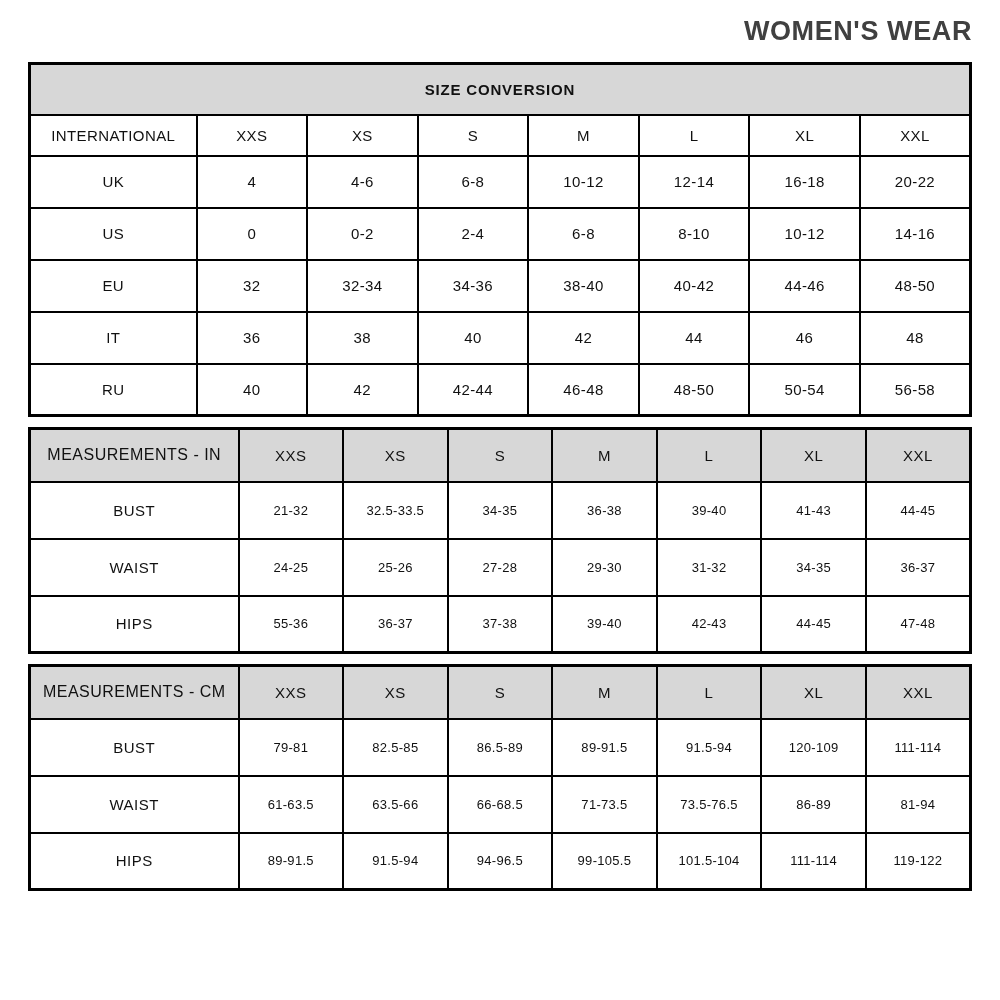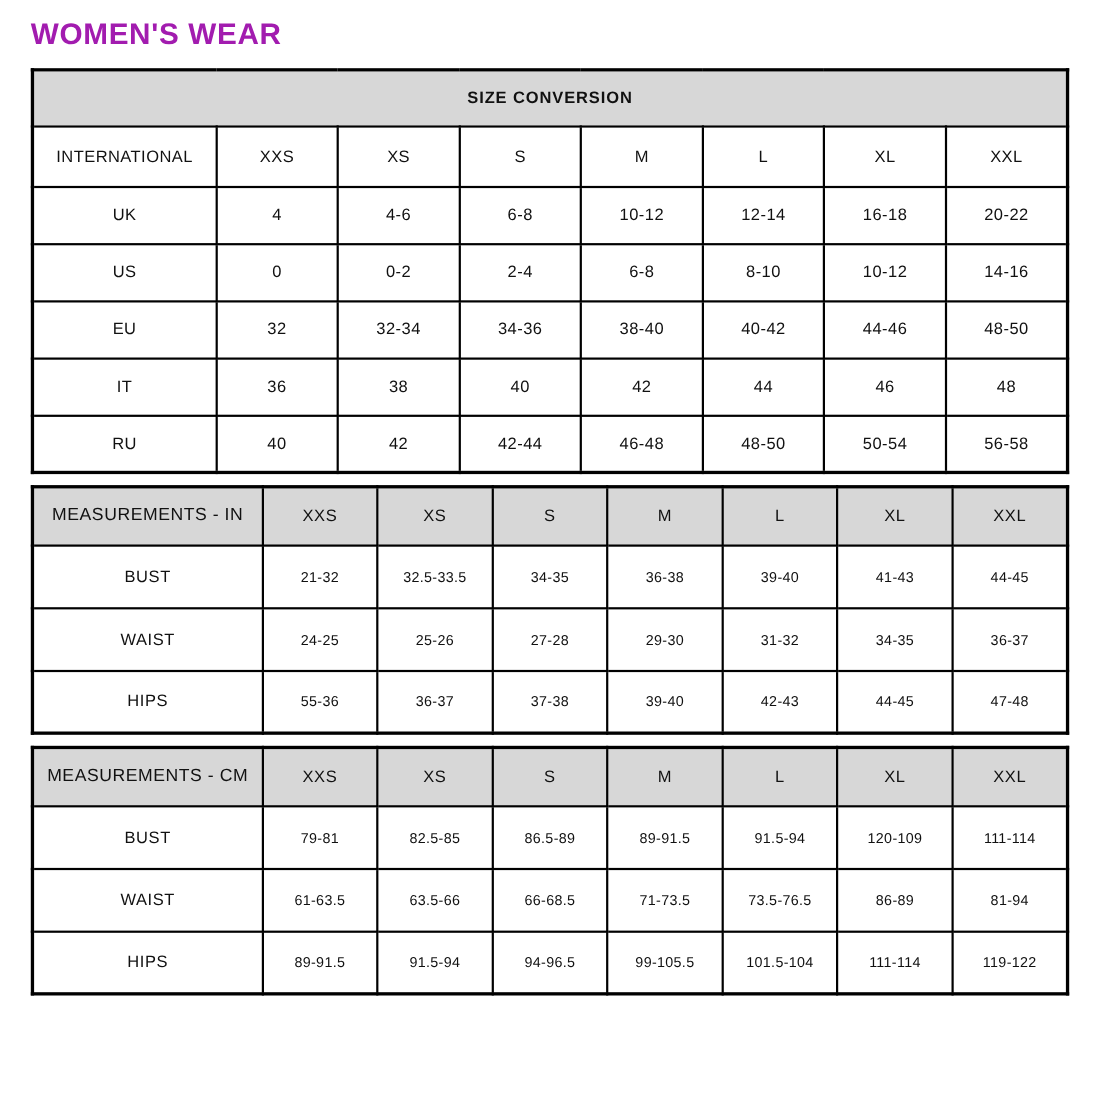--- a/index.html
+++ b/index.html
@@ -6,26 +6,26 @@
   * { box-sizing: border-box; }
   html, body { margin: 0; padding: 0; }
   body {
     width: 1000px; height: 1000px;
     background: #ffffff;
     color: var(--text-c);
     font-family: "Liberation Sans", sans-serif;
   }
   .page { padding: 10px 28px 0 28px; }
   h1.page-title {
-    text-align: left;
+    text-align: right;
     font-size: 27px;
     font-weight: 700;
     letter-spacing: 0.6px;
     margin: 6px 0 15px 0;
-    color: #a21caf;
+    color: #404040;
   }
   table.tbl {
     border-collapse: collapse;
     table-layout: fixed;
     width: 944px;
     border: 3px solid var(--border-c);
   }
   .tbl td {
     border: 2px solid var(--border-c);
     text-align: center;
@@ -39,21 +39,21 @@
   .t2 col.label-col, .t3 col.label-col { width: 209px; }
 
   
   .t1 tr.band td {
     background: var(--header-bg);
     height: 51px;
     font-weight: 700;
     font-size: 15px;
     letter-spacing: 0.8px;
   }
-  .t1 tr.hdr td  { height: 55px; font-size: 15px; font-weight: 400; letter-spacing: 0.4px; }
+  .t1 tr.hdr td  { height: 41px; font-size: 15px; font-weight: 400; letter-spacing: 0.4px; }
   .t1 tr.data td { height: 52px; font-size: 15px; letter-spacing: 0.4px; }
 
   
   .t2, .t3 { margin-top: 10px; }
   .t2 tr.hdr td, .t3 tr.hdr td {
     background: var(--header-bg);
     height: 53px;
     font-weight: 400;
     font-size: 15px;
     letter-spacing: 0.5px;

